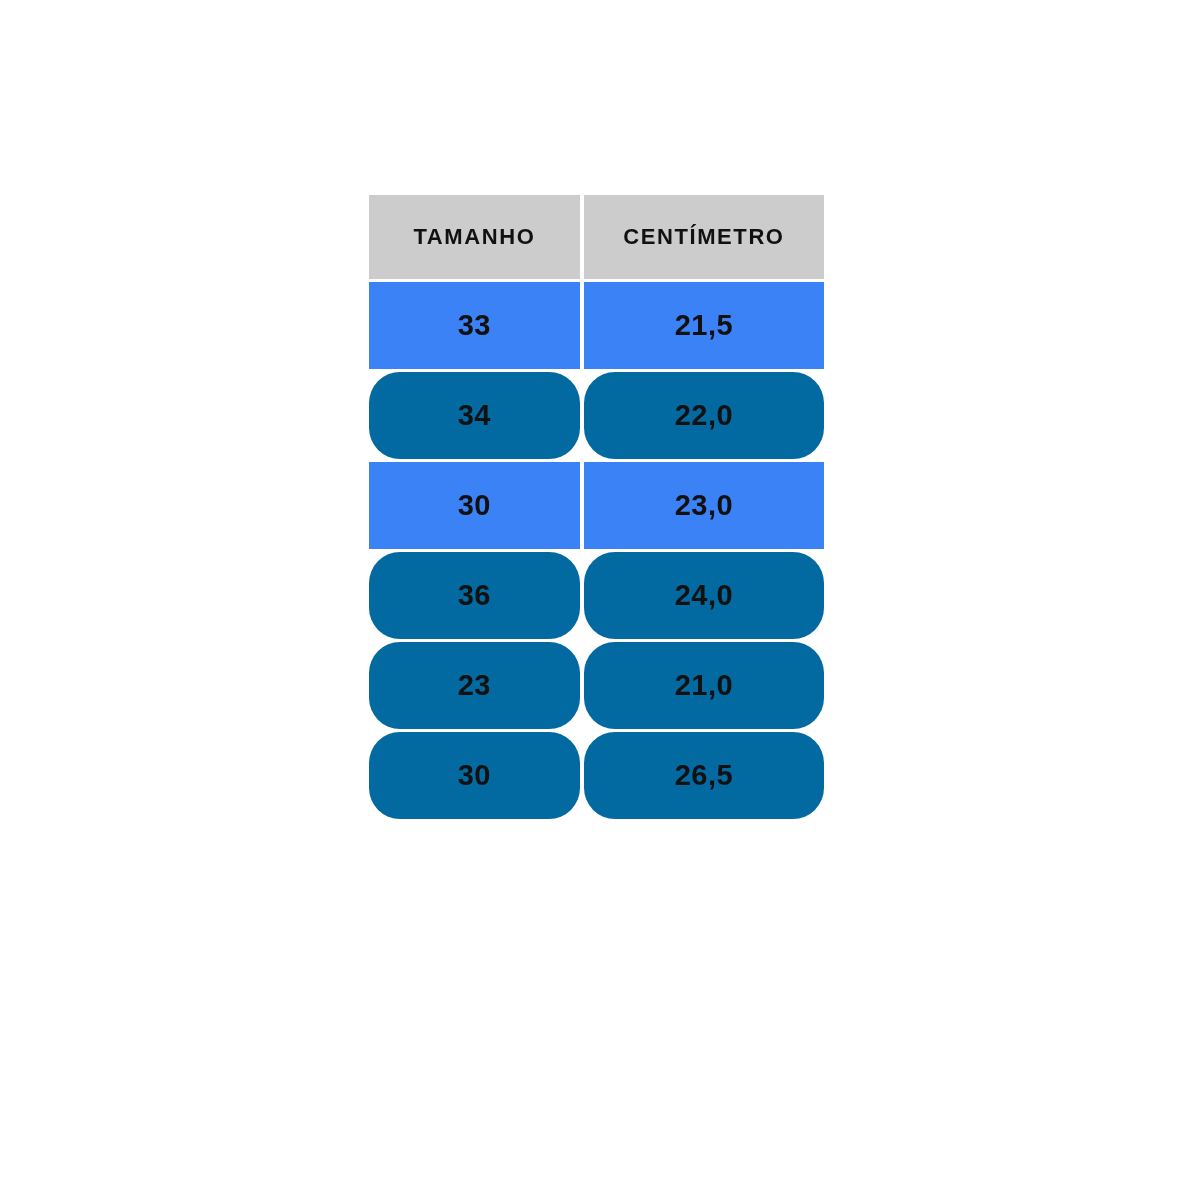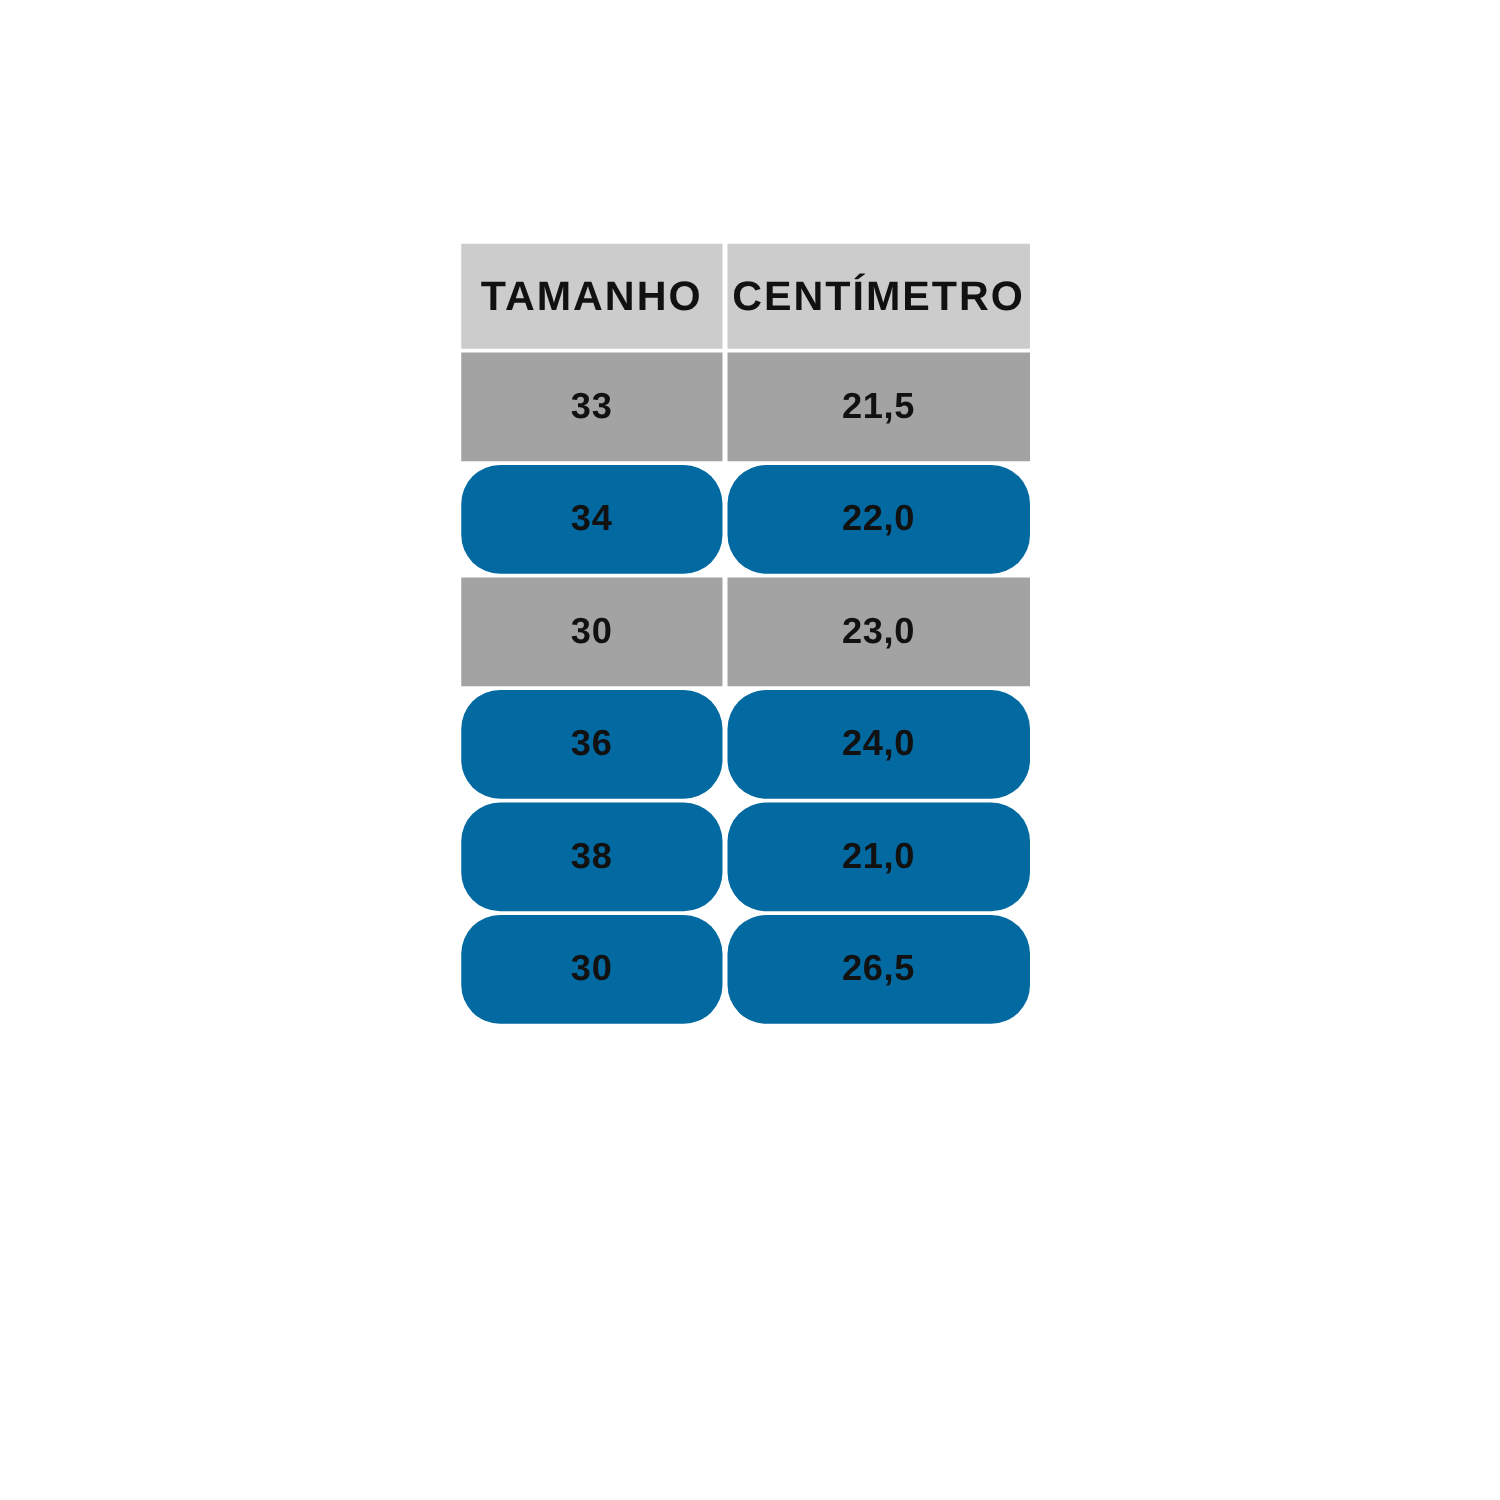--- a/index.html
+++ b/index.html
@@ -41,35 +41,35 @@
     margin: 0;
     text-align: center;
     vertical-align: middle;
     color: #111111;
     border: 0;
   }
 
   .size-table thead th {
     height: 84px;
     background: #cccccc;
-    font-size: 33px;
+    font-size: 22px;
     font-weight: bold;
     letter-spacing: 1.6px;
     text-transform: uppercase;
   }
 
   .size-table tbody td {
     height: 87px;
     font-size: 29px;
     font-weight: bold;
     letter-spacing: 0.5px;
   }
 
   .size-table tbody tr.row-light td {
-    background: #a3a3a3;
+    background: #3b82f6;
   }
 
   .size-table tbody tr.row-dark td {
     background: #0369a1;
     border-radius: 31px;
   }
 </style>
 </head>
 <body>
 
@@ -97,21 +97,21 @@
         </tr>
         <tr class="row-light">
           <td>30</td>
           <td>23,0</td>
         </tr>
         <tr class="row-dark">
           <td>36</td>
           <td>24,0</td>
         </tr>
         <tr class="row-dark">
-          <td>38</td>
+          <td>23</td>
           <td>21,0</td>
         </tr>
         <tr class="row-dark">
           <td>30</td>
           <td>26,5</td>
         </tr>
       </tbody>
   </table>
 
 </div>

